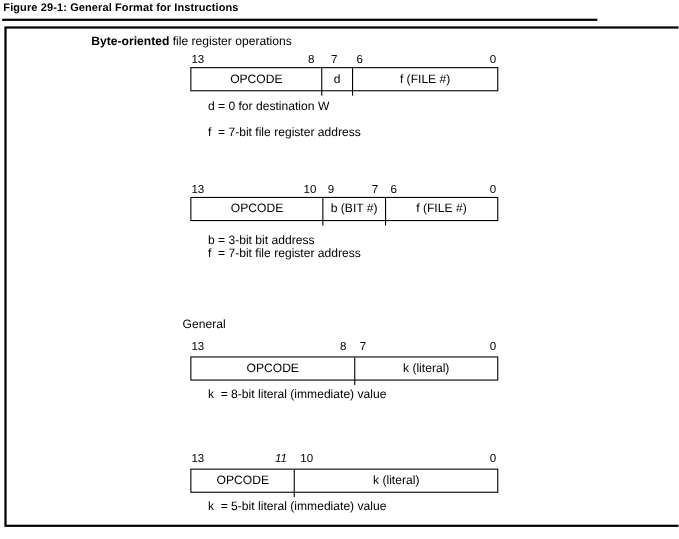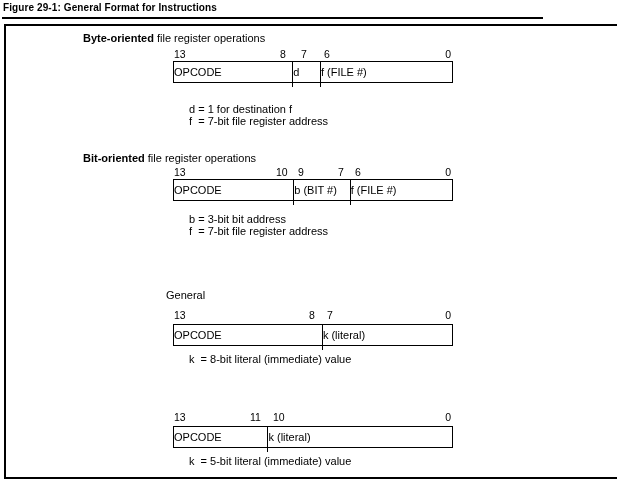--- a/index.html
+++ b/index.html
@@ -38,21 +38,21 @@
   .bitrow {
     position: absolute; width: 280px; height: 12px;
     font-size: 10.5px;
   }
   .bitrow span { position: absolute; top: 0; line-height: 12px; }
   .regbox {
     position: absolute; width: 278px; height: 20px;
     border: 1px solid #000; display: flex;
   }
   .cell {
-    height: 20px; line-height: 20px; text-align: left;
+    height: 20px; line-height: 20px; text-align: center;
     font-size: 11px; box-sizing: border-box; position: relative;
     overflow: visible; white-space: pre;
   }
   .cell.sep { border-left: 1px solid #000; }
   .cell.sep::before {
     content: ""; position: absolute; left: -1px; top: 20px;
     width: 1px; height: 5px; background: #000;
   }
   .note {
     position: absolute; font-size: 11px; white-space: pre; line-height: 12px;
@@ -77,24 +77,23 @@
       <span style="left:151px;">6</span>
       <span style="right:2px;">0</span>
     </div>
 
     <div class="regbox" style="left:167px; top:35px;">
       <div class="cell" style="width:42.5%;">OPCODE</div>
       <div class="cell sep" style="width:10%;">d</div>
       <div class="cell sep" style="width:47.5%;">f (FILE #)</div>
     </div>
 
-    <div class="note" style="left:183px; top:77px;">d = 1 for destination f</div>
+    <div class="note" style="left:183px; top:65px;">d = 0 for destination W</div>
     <div class="note" style="left:183px; top:89px;">f  = 7-bit file register address</div>
 
-    <div class="sec-heading" style="left:77px; top:126px;"><b>Bit-oriented</b><span> file register operations</span></div>
 
     <div class="bitrow" style="left:167px; top:140px;">
       <span style="left:1px;">13</span>
       <span style="left:103px;">10</span>
       <span style="left:125px;">9</span>
       <span style="left:165px;">7</span>
       <span style="left:182px;">6</span>
       <span style="right:2px;">0</span>
     </div>
 
@@ -120,21 +119,21 @@
     <div class="regbox" style="left:167px; top:298px;">
       <div class="cell" style="width:53.2%;">OPCODE</div>
       <div class="cell sep" style="width:46.8%;">k (literal)</div>
     </div>
 
     <div class="note" style="left:183px; top:327px;">k  = 8-bit literal (immediate) value</div>
 
 
     <div class="bitrow" style="left:167px; top:385px;">
       <span style="left:1px;">13</span>
-      <span style="left:77px;">11</span>
+      <span style="left:77px;font-style:italic;">11</span>
       <span style="left:100px;">10</span>
       <span style="right:2px;">0</span>
     </div>
 
     <div class="regbox" style="left:167px; top:400px;">
       <div class="cell" style="width:33.6%;">OPCODE</div>
       <div class="cell sep" style="width:66.4%;">k (literal)</div>
     </div>
 
     <div class="note" style="left:183px; top:429px;">k  = 5-bit literal (immediate) value</div>

